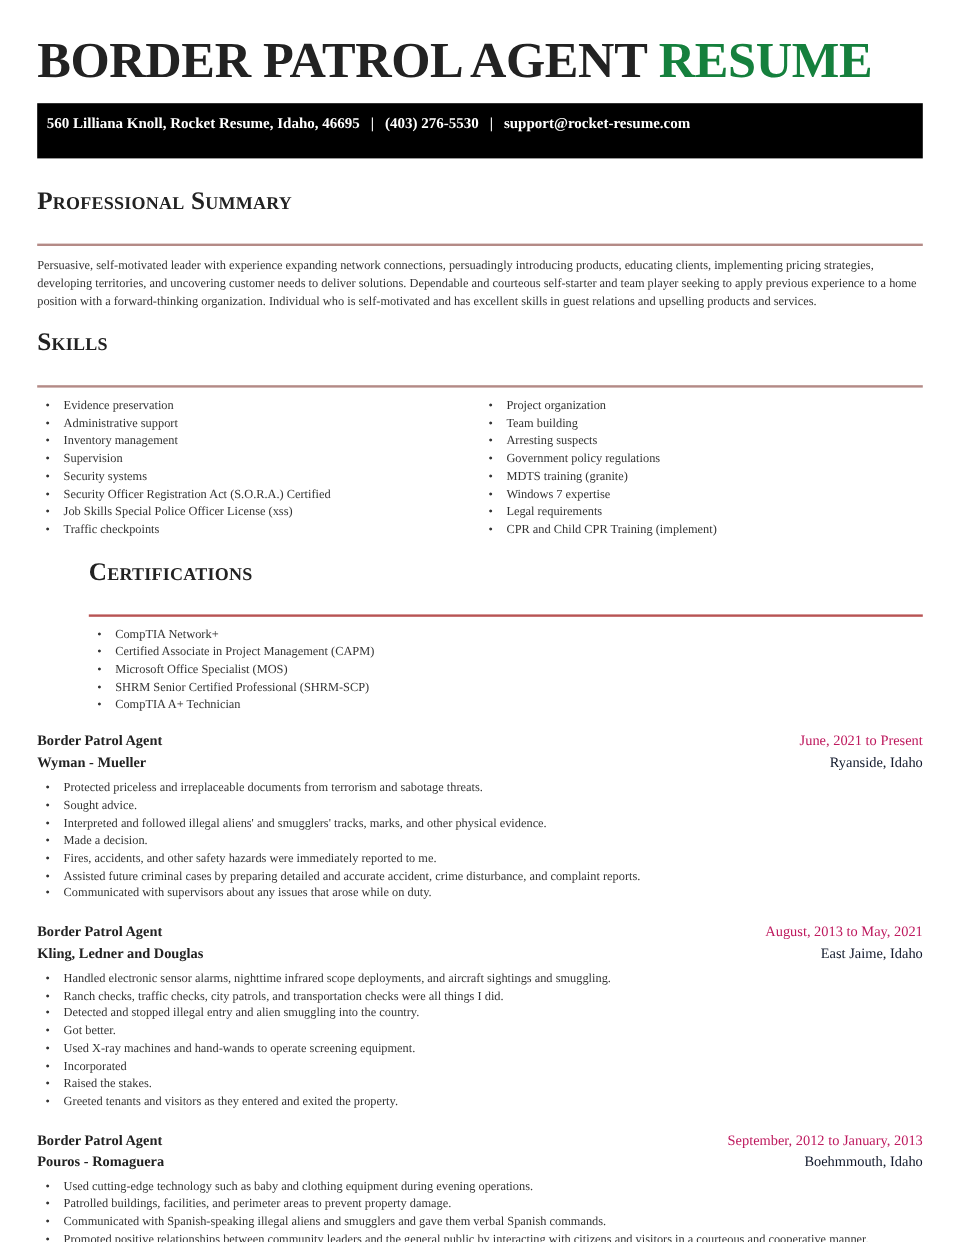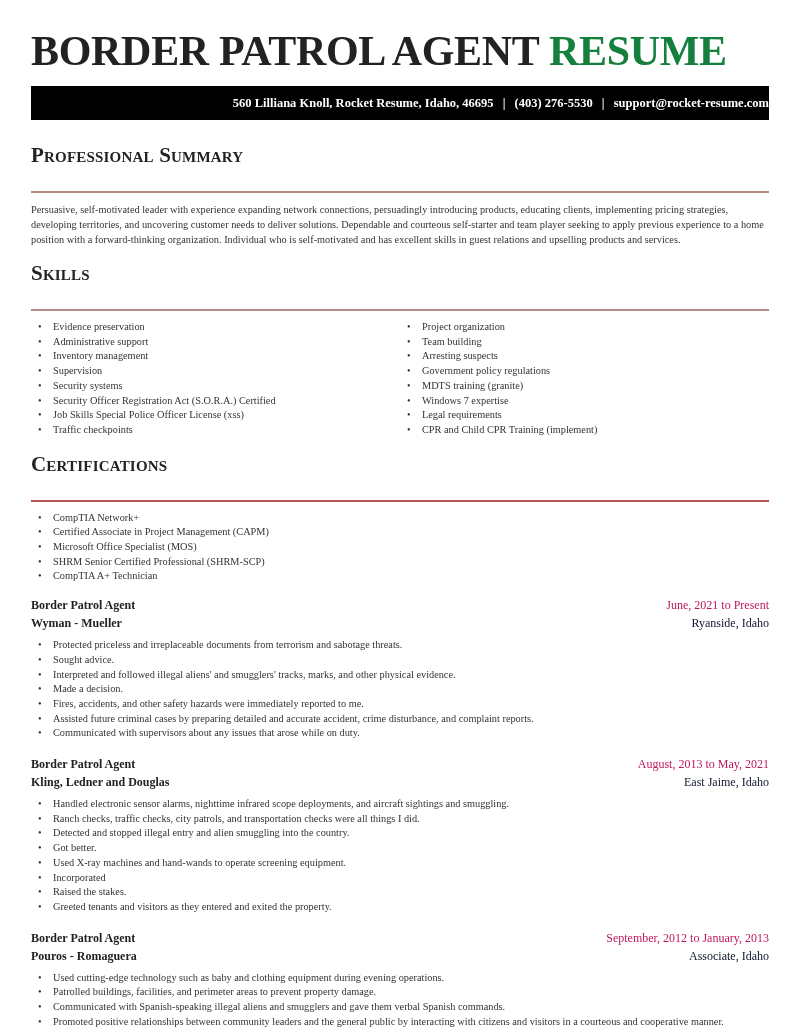--- a/index.html
+++ b/index.html
@@ -12,25 +12,24 @@
   .page { padding: 0 31px 0 31px; }
   .title {
     padding-top: 30px;
     font-size: 42px; font-weight: bold; line-height: 42px;
     color: #222; letter-spacing: -0.3px;
     height: 79px;
   }
   .title .accent { color: #15803d; }
   .contact {
     background: #000; color: #fff;
-    height: 34px; line-height: 34px;
+    height: 46px; line-height: 34px;
     font-size: 12.5px; font-weight: bold;
     padding-left: 8px;
     margin-top: 7px;
-    text-align: right;
   }
   .contact .sep { padding: 0 6px; }
   .section-title {
     font-size: 21px; font-weight: bold; color: #222;
     font-variant: small-caps; letter-spacing: 0.2px;
     line-height: 24px;
     padding-bottom: 24px;
     border-bottom: 2px solid #b48a86;
     margin-bottom: 9px;
   }
@@ -41,21 +40,21 @@
   .skills-cols { display: flex; align-items: flex-end; }
   .skills-cols ul { width: 373px; }
   ul.bullets { list-style: none; }
   ul.bullets li {
     position: relative; padding-left: 22px;
     font-size: 10.3px; line-height: 14.7px; color: #333;
   }
   ul.bullets li::before {
     content: "\2022"; position: absolute; left: 7px; top: 0; color: #333;
   }
-  .cert-sec { margin-top: 14px; }
+  .cert-sec { margin-top: 14px; margin-left: 43px; }
   .work-sec { margin-top: 12px; }
   .job { margin-bottom: 14px; }
   .job-row { display: flex; justify-content: space-between; font-size: 12px; line-height: 18px; }
   .job-title, .job-company { font-weight: bold; color: #222; }
   .job-dates { color: #be185d; }
   .job-loc { color: #0f172a; }
   .job ul.bullets { margin-top: 6px; }
 </style>
 </head>
 <body>
@@ -160,21 +159,21 @@
       </ul>
     </div>
 
     <div class="job">
       <div class="job-row">
         <span class="job-title">Border Patrol Agent</span>
         <span class="job-dates">September, 2012 to January, 2013</span>
       </div>
       <div class="job-row">
         <span class="job-company">Pouros - Romaguera</span>
-        <span class="job-loc">Associate, Idaho</span>
+        <span class="job-loc">Boehmmouth, Idaho</span>
       </div>
       <ul class="bullets">
         <li>Used cutting-edge technology such as baby and clothing equipment during evening operations.</li>
         <li>Patrolled buildings, facilities, and perimeter areas to prevent property damage.</li>
         <li>Communicated with Spanish-speaking illegal aliens and smugglers and gave them verbal Spanish commands.</li>
         <li>Promoted positive relationships between community leaders and the general public by interacting with citizens and visitors in a courteous and cooperative manner.</li>
       </ul>
     </div>
   </section>
 </div>

